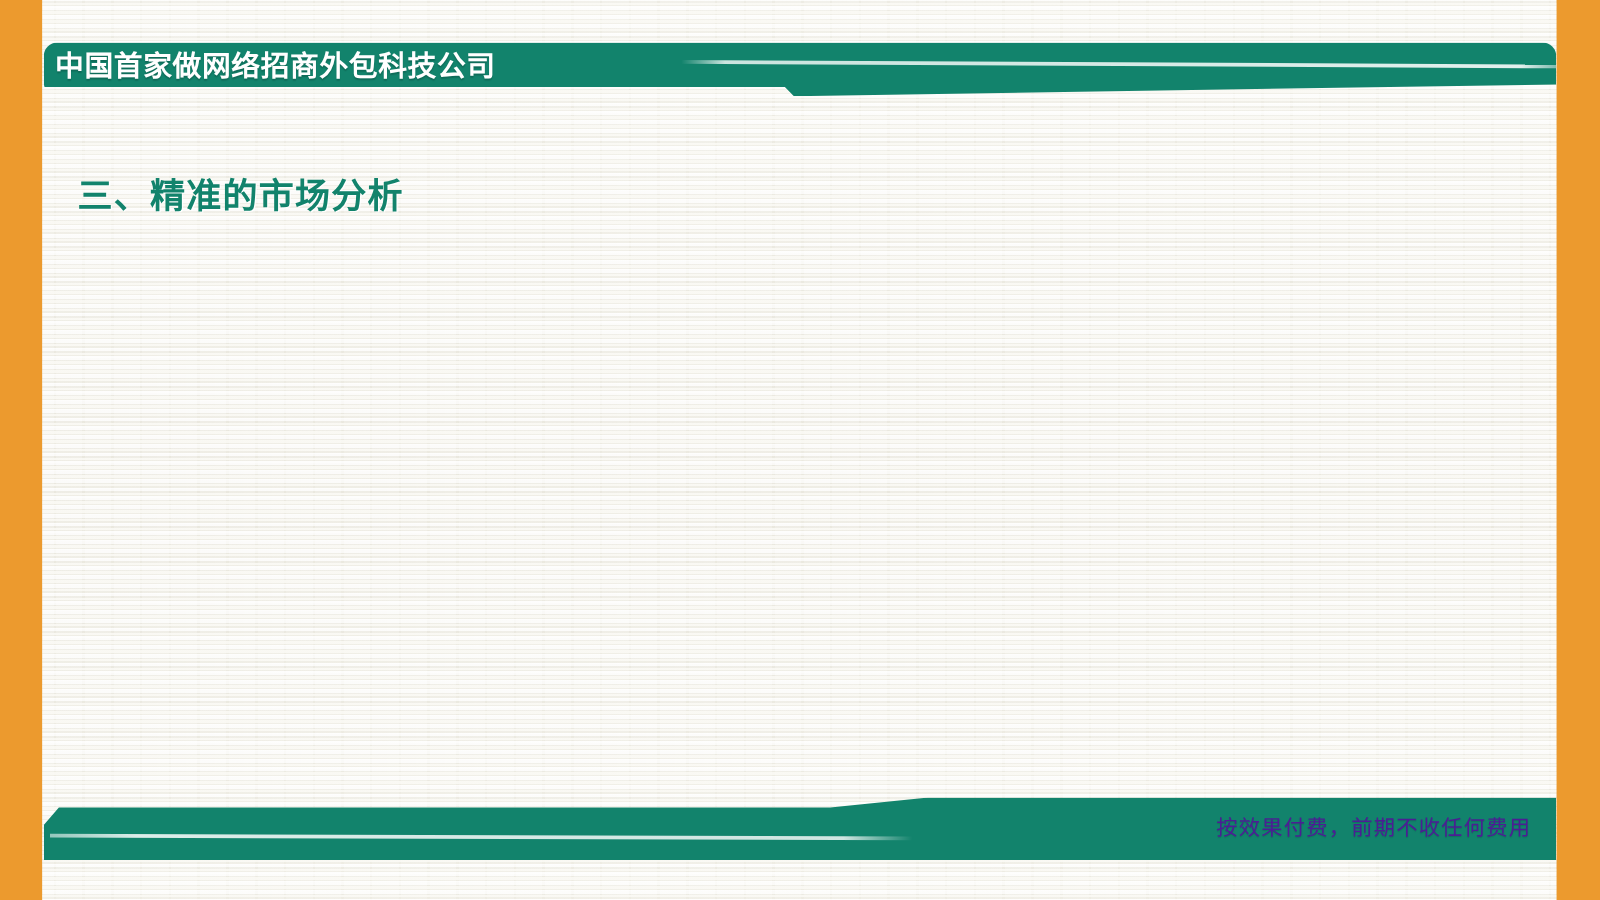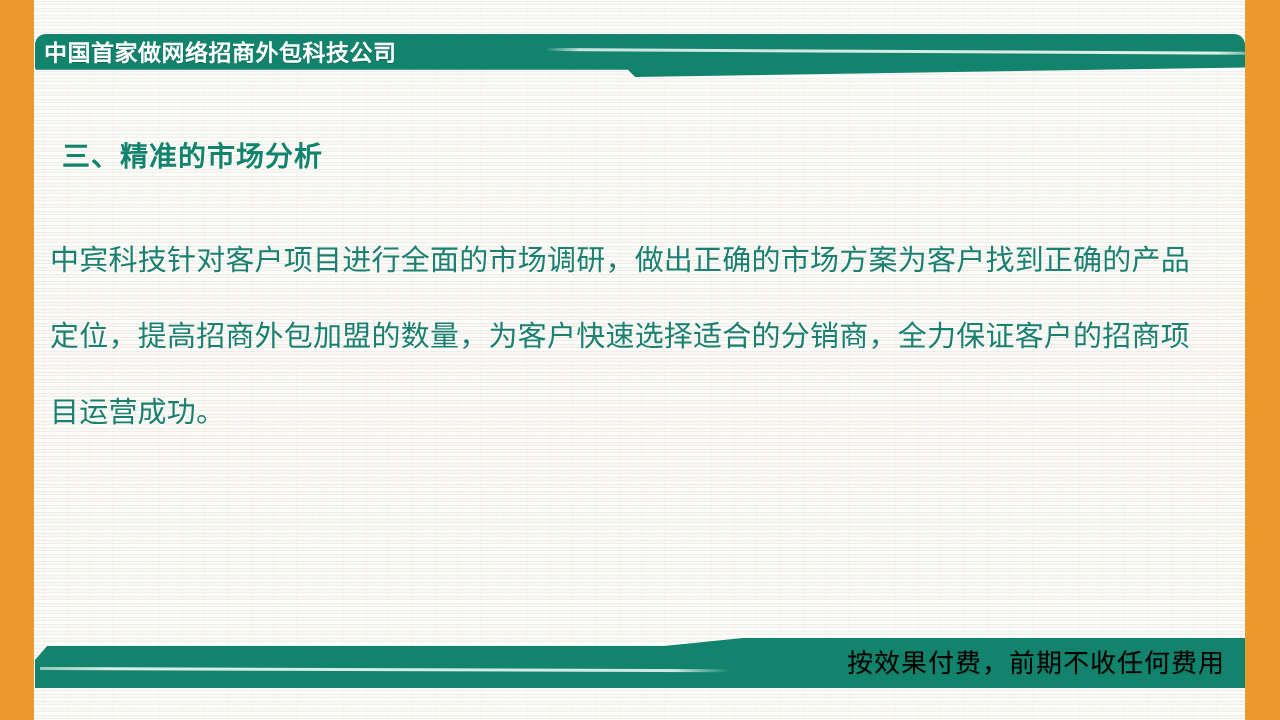--- a/index.html
+++ b/index.html
@@ -159,45 +159,42 @@
     background: linear-gradient(90deg, rgba(255,255,255,0.55) 0%, rgba(255,255,255,0.85) 10%, rgba(255,255,255,0.80) 92%, rgba(255,255,255,0.0) 100%);
     transform: rotate(0.18deg);
     transform-origin: left center;
   }
   .footer-text {
     position: absolute;
     right: 20px;
     top: 8px;
     height: 34px;
     line-height: 34px;
-    color: #000000;
-    font-size: 26px;
+    color: #4c1d95;
+    font-size: 17px;
     letter-spacing: 1px;
     white-space: nowrap;
     text-shadow: 0 1px 1px rgba(0,0,0,0.15);
   }
 </style>
 </head>
 <body>
 
 <div class="slide">
 
   <div class="canvas"></div>
 
   <div class="header-band">
     <div class="header-shape"></div>
     <div class="header-hairline"></div>
     <div class="header-title">中国首家做网络招商外包科技公司</div>
   </div>
 
   <div class="section-heading">三、精准的市场分析</div>
 
-  <div class="body-copy">
-    <p>中宾科技针对客户项目进行全面的市场调研，做出正确的市场方案为客户找到正确的产品定位，提高招商外包加盟的数量，为客户快速选择适合的分销商，全力保证客户的招商项目运营成功。</p>
-  </div>
 
   <div class="footer-band">
     <div class="footer-shape"></div>
     <div class="footer-hairline-left"></div>
     <div class="footer-text">按效果付费，前期不收任何费用</div>
   </div>
 
 </div>
 
 </body></html>

